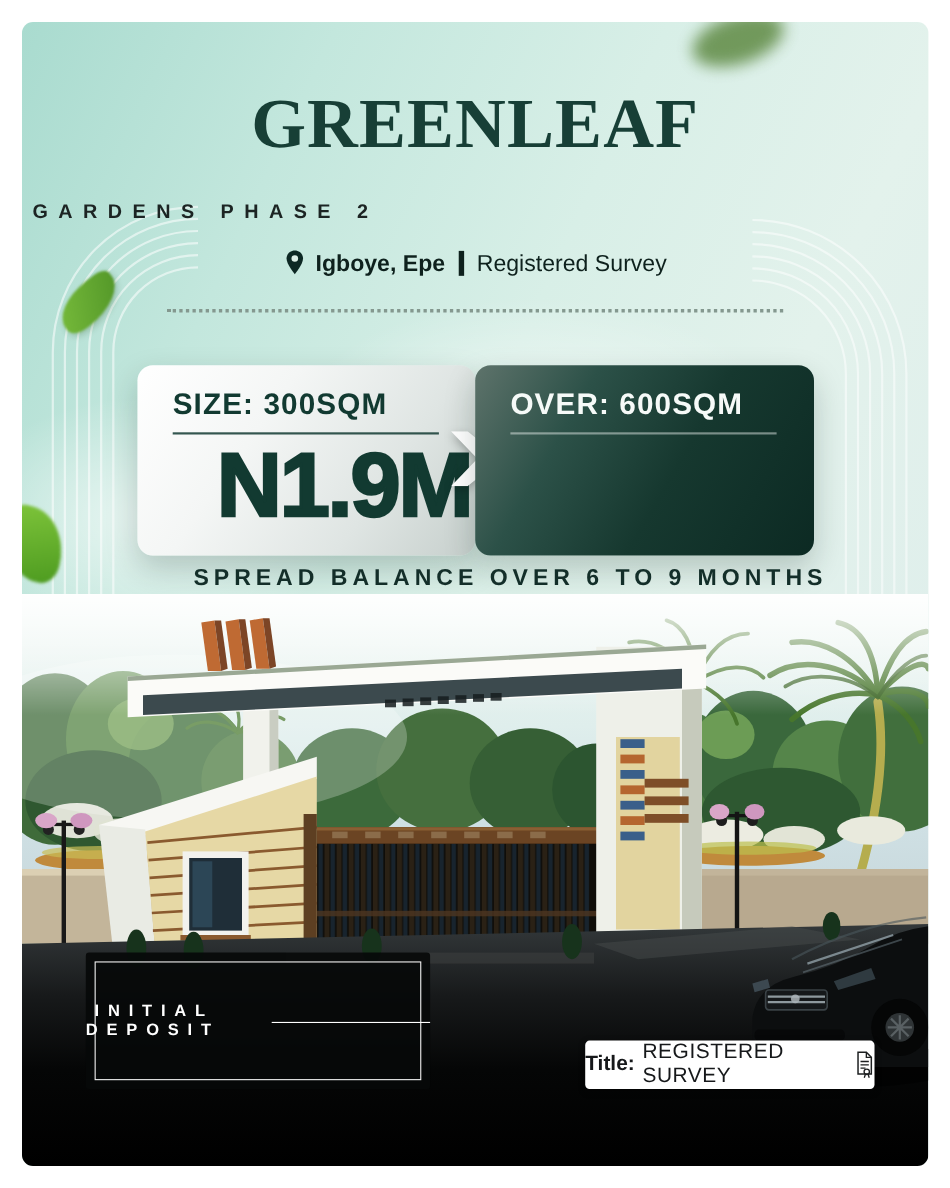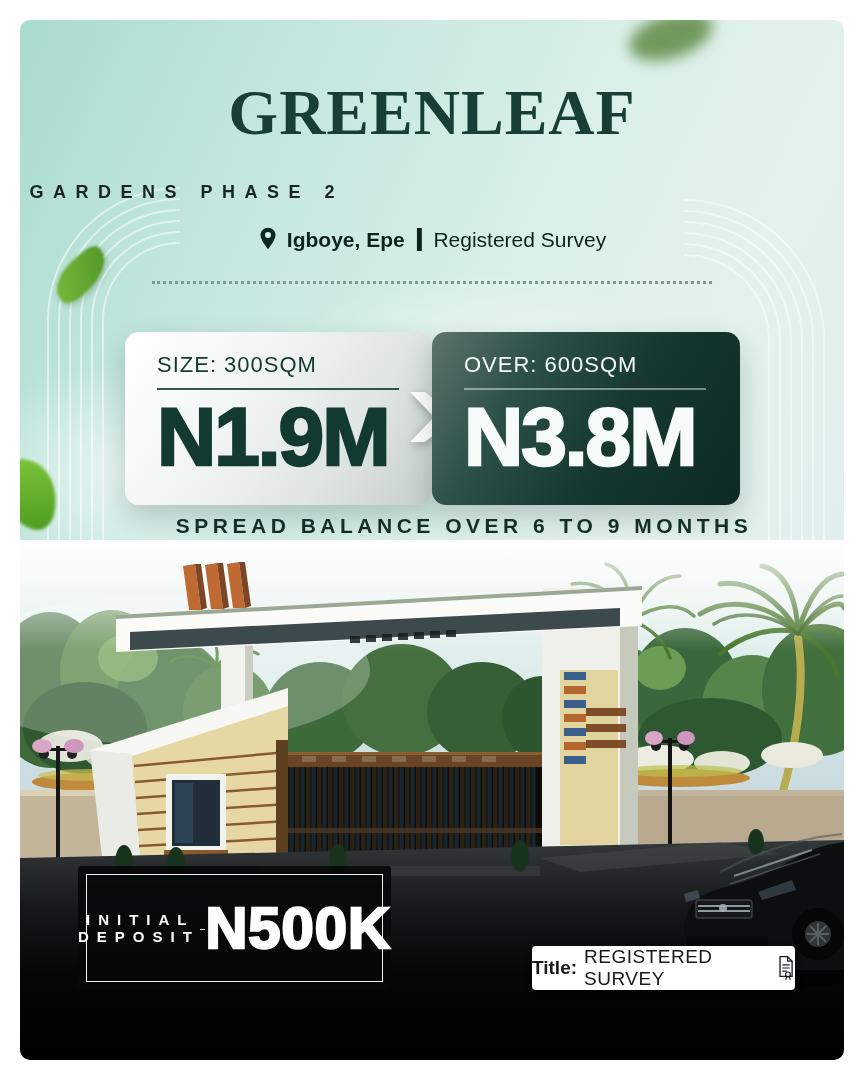--- a/index.html
+++ b/index.html
@@ -37,24 +37,24 @@
   .loc-note{font-weight:400;}
   .dotted{position:absolute;left:132px;top:261px;width:560px;border-top:3px dotted #84988f;}
 
   
   .card{position:absolute;top:312px;height:173px;border-radius:14px;box-sizing:border-box;
         padding:20px 0 0 32px;box-shadow:0 12px 28px rgba(15,40,33,.22);}
   .card.light{left:105px;width:307px;
         background:linear-gradient(125deg,#ffffff 0%,#f4f6f5 35%,#dfe5e3 70%,#c6cfcc 100%);color:#123a31;}
   .card.dark{left:412px;width:308px;
         background:linear-gradient(120deg,#5e736b 0%,#2c5148 28%,#16382f 58%,#0c2a23 100%);color:#f6faf8;}
-  .card .size{font-size:22px;font-weight:400;letter-spacing:1px;}
+  .card .size{font-size:27px;font-weight:700;letter-spacing:1px;}
   .card .rule{margin-top:10px;width:242px;height:2px;background:currentColor;opacity:.85;}
   .card.dark .rule{opacity:.45;}
-  .card .price{margin-top:4px;font-size:82px;font-weight:700;letter-spacing:-2px;line-height:1.05;
+  .card .price{margin-top:4px;font-size:82px;font-weight:700;letter-spacing:-2px;line-height:1.05;margin-left:40px;
                -webkit-text-stroke:2.5px currentColor;}
   .price-arrow{position:absolute;left:390px;top:372px;filter:drop-shadow(0 3px 4px rgba(0,0,0,.25));}
 
   .balance{position:absolute;left:0;top:494px;width:100%;text-align:center;
            font-size:21px;font-weight:700;letter-spacing:4.5px;color:#132e29;margin-left:32px;}
 
   .scene{position:absolute;left:0;top:520px;width:824px;height:520px;}
 
   
   .deposit{position:absolute;left:58px;top:846px;width:313px;height:124px;
@@ -125,21 +125,20 @@
       <div class="size">SIZE: 300SQM</div>
       <div class="rule"></div>
       <div class="price">N1.9M</div>
     </div>
     <svg class="price-arrow" width="46" height="50" viewBox="0 0 46 50">
       <polygon points="0,0 15,0 46,25 15,50 0,50 24,25" fill="#ffffff"></polygon>
     </svg>
     <div class="card dark">
       <div class="size">OVER: 600SQM</div>
       <div class="rule"></div>
-      <div class="price">N3.8M</div>
     </div>
 
     <div class="balance">SPREAD BALANCE OVER 6 TO 9 MONTHS</div>
 
     <svg class="scene" viewBox="0 0 824 520">
       <defs>
         <linearGradient id="skyGrad" x1="0" y1="0" x2="0" y2="1">
           <stop offset="0" stop-color="#edf6f1"></stop>
             <stop offset="0.4" stop-color="#dfeeec"></stop>
           <stop offset="0.7" stop-color="#cfe0e4"></stop>
@@ -371,21 +370,20 @@
         <circle cx="798" cy="394" r="13" fill="#2e3335"></circle>
         <g stroke="#596063" stroke-width="2">
           <path d="M798,383 v22 M787,394 h22 M790,386 l16,16 M790,402 l16,-16"></path>
         </g>
       </g>
     </svg>
 
     <div class="deposit">
       <div class="lbl">INITIAL DEPOSIT</div>
       <div class="line"></div>
-      <div class="amt">N500K</div>
     </div>
 
     <div class="title-pill">
       <span class="pfx">Title:</span>
       <span class="val">REGISTERED SURVEY</span>
       <svg width="21" height="30" viewBox="0 0 24 34">
         <path d="M4,2 h10 l6,6 v20 h-16 z" fill="none" stroke="#1d1f20" stroke-width="1.8"></path>
         <path d="M14,2 v6 h6" fill="none" stroke="#1d1f20" stroke-width="1.6"></path>
         <path d="M7,13 h10 M7,17 h10 M7,21 h6" stroke="#1d1f20" stroke-width="1.6"></path>
         <circle cx="14.5" cy="25.5" r="3.2" fill="none" stroke="#1d1f20" stroke-width="1.6"></circle>

